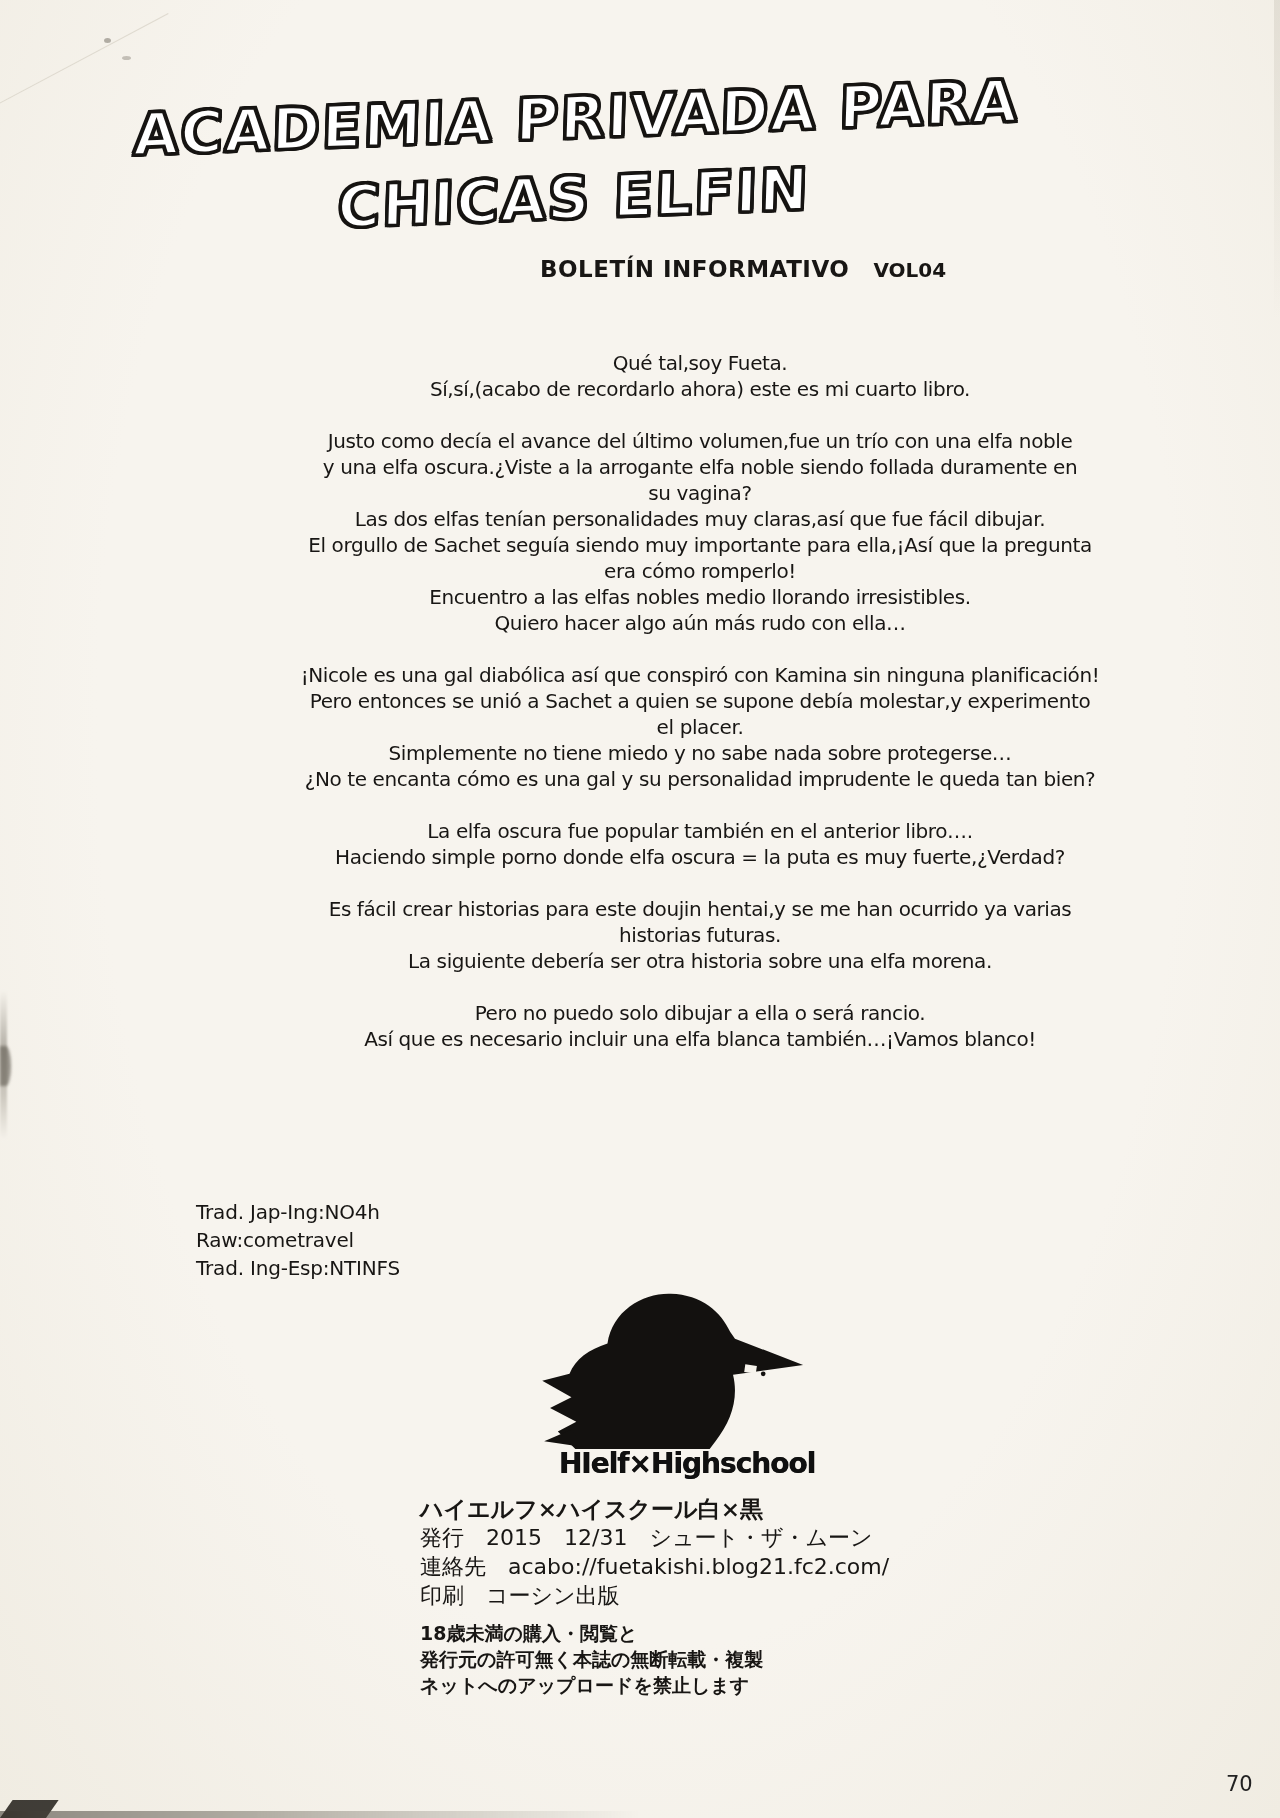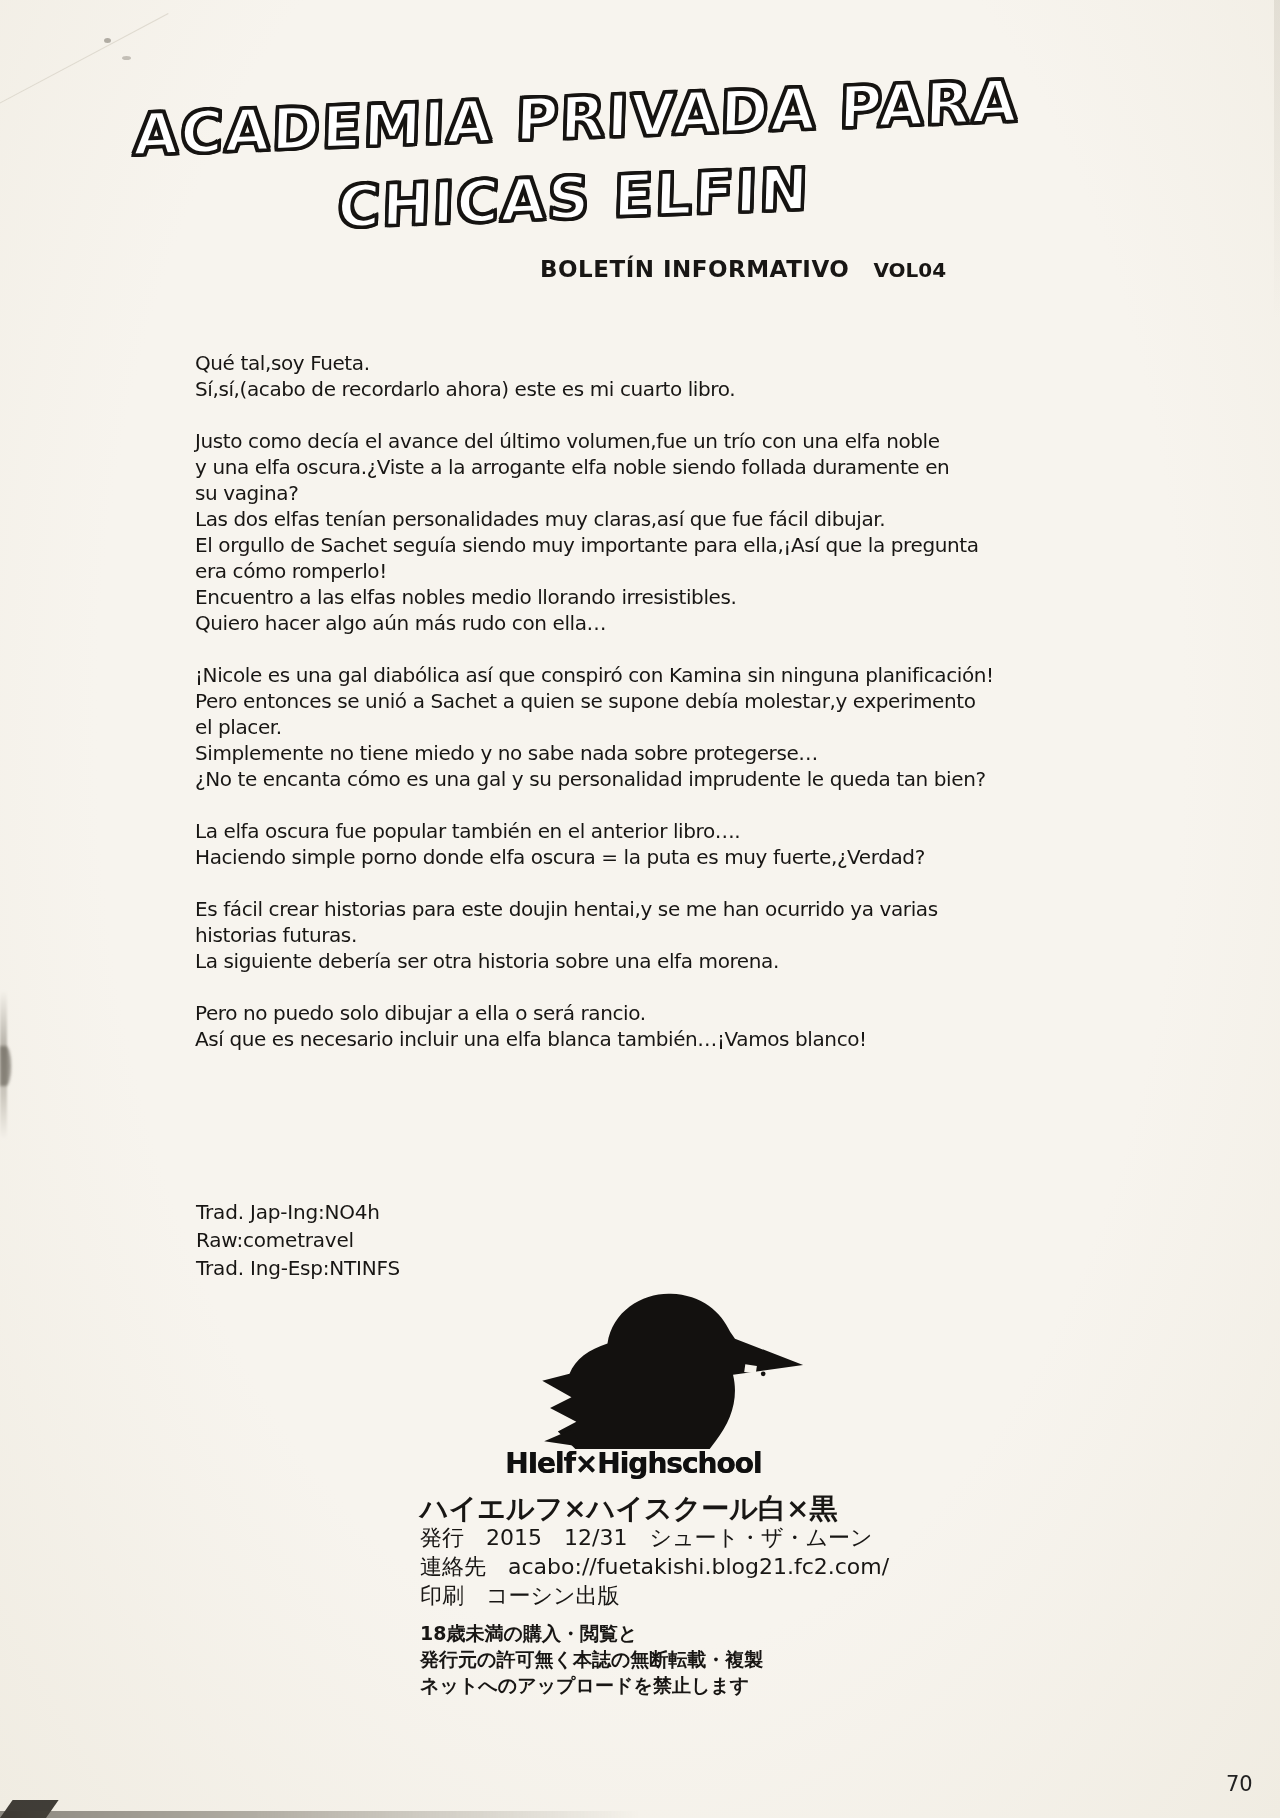--- a/index.html
+++ b/index.html
@@ -32,40 +32,40 @@
     position:absolute;left:540px;top:256px;white-space:nowrap;
   }
   .subtitle .b{font-weight:700;font-size:23px;letter-spacing:0.5px;}
   .subtitle .v{font-weight:600;font-size:20px;letter-spacing:0px;margin-left:19px;font-family:"DejaVu Sans",sans-serif;}
 
   
   .body-text{
     position:absolute;left:195px;top:350px;width:1010px;
     font-size:20px;line-height:26px;letter-spacing:-0.4px;
   }
-  .bl{white-space:nowrap;min-height:26px;}
+  .bl{white-space:nowrap;min-height:26px;text-align:center;}
 
   
   .credits{
     position:absolute;left:196px;top:1198px;
     font-size:20px;line-height:28px;letter-spacing:-0.2px;
   }
 
   
   .silhouette{position:absolute;left:515px;top:1283px;width:292px;height:166px;}
   .logo{
-    position:absolute;left:505px;top:1447px;width:310px;text-align:left;
+    position:absolute;left:505px;top:1447px;width:310px;text-align:right;
     font-weight:800;font-size:28px;letter-spacing:-1px;color:#101010;
     text-shadow:0.5px 0 0 #101010;
     white-space:nowrap;
   }
 
   
   .colophon{position:absolute;left:420px;top:1494px;line-height:29px;font-size:22px;white-space:nowrap;}
-  .colophon .jp-title{font-family:"DejaVu Serif",serif;font-weight:700;font-size:28px;}
+  .colophon .jp-title{font-family:"DejaVu Serif",serif;font-weight:700;font-size:23px;}
   .warning{position:absolute;left:420px;top:1620px;line-height:26px;font-size:19px;font-weight:600;white-space:nowrap;}
 
   .page-number{position:absolute;left:1226px;top:1772px;font-size:21px;color:#222;}
 
   
   .art{position:absolute;pointer-events:none;}
   .dot1{left:104px;top:38px;width:7px;height:5px;background:#8d887e;border-radius:50%;opacity:.65;filter:blur(.5px);}
   .dot2{left:122px;top:56px;width:9px;height:4px;background:#9b968c;border-radius:50%;opacity:.55;filter:blur(.5px);}
   .left-streak{left:0;top:990px;width:7px;height:150px;background:linear-gradient(#f6f3ec,#8a857b 40%,#b3aea3 70%,#f6f3ec);opacity:.6;filter:blur(1px);}
   .left-blob{left:0;top:1046px;width:11px;height:40px;background:#6e695f;border-radius:0 60% 60% 0;opacity:.7;filter:blur(1.5px);}

